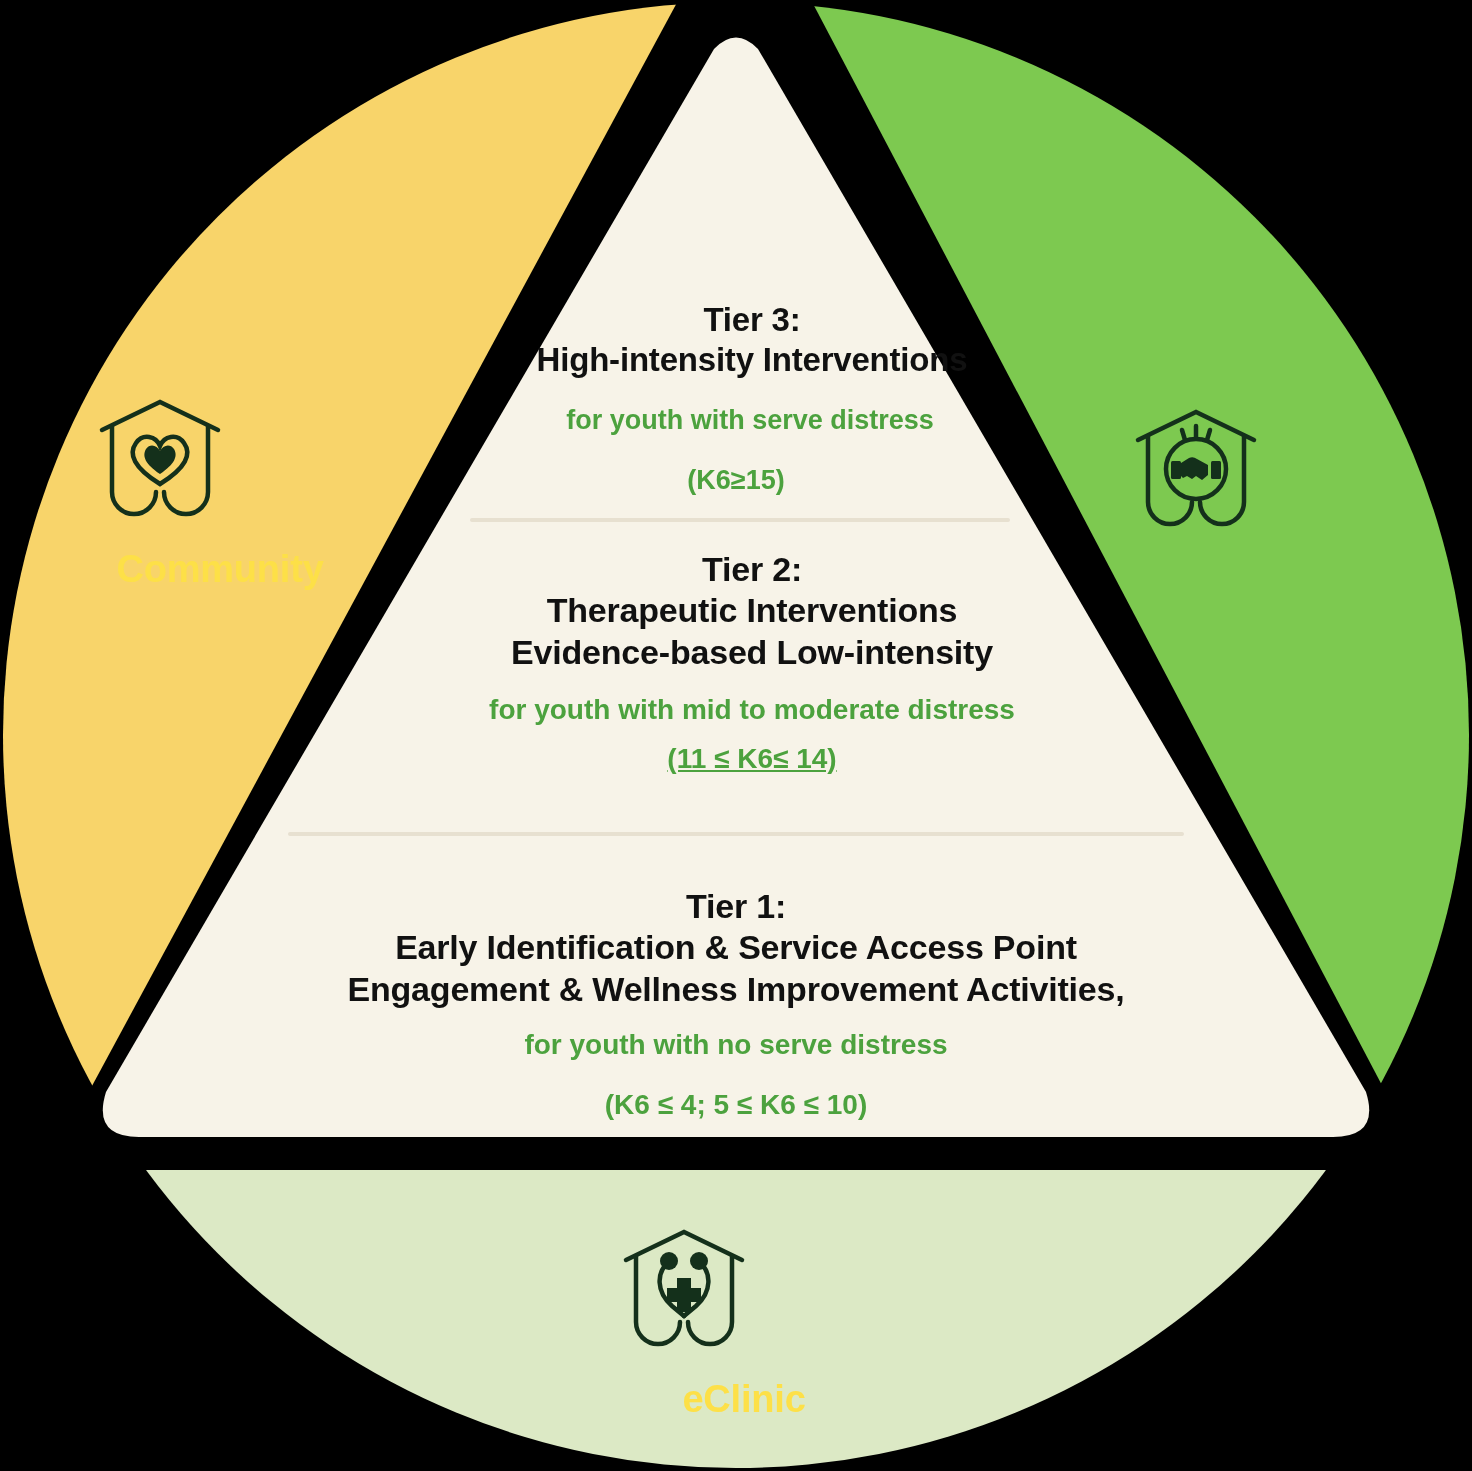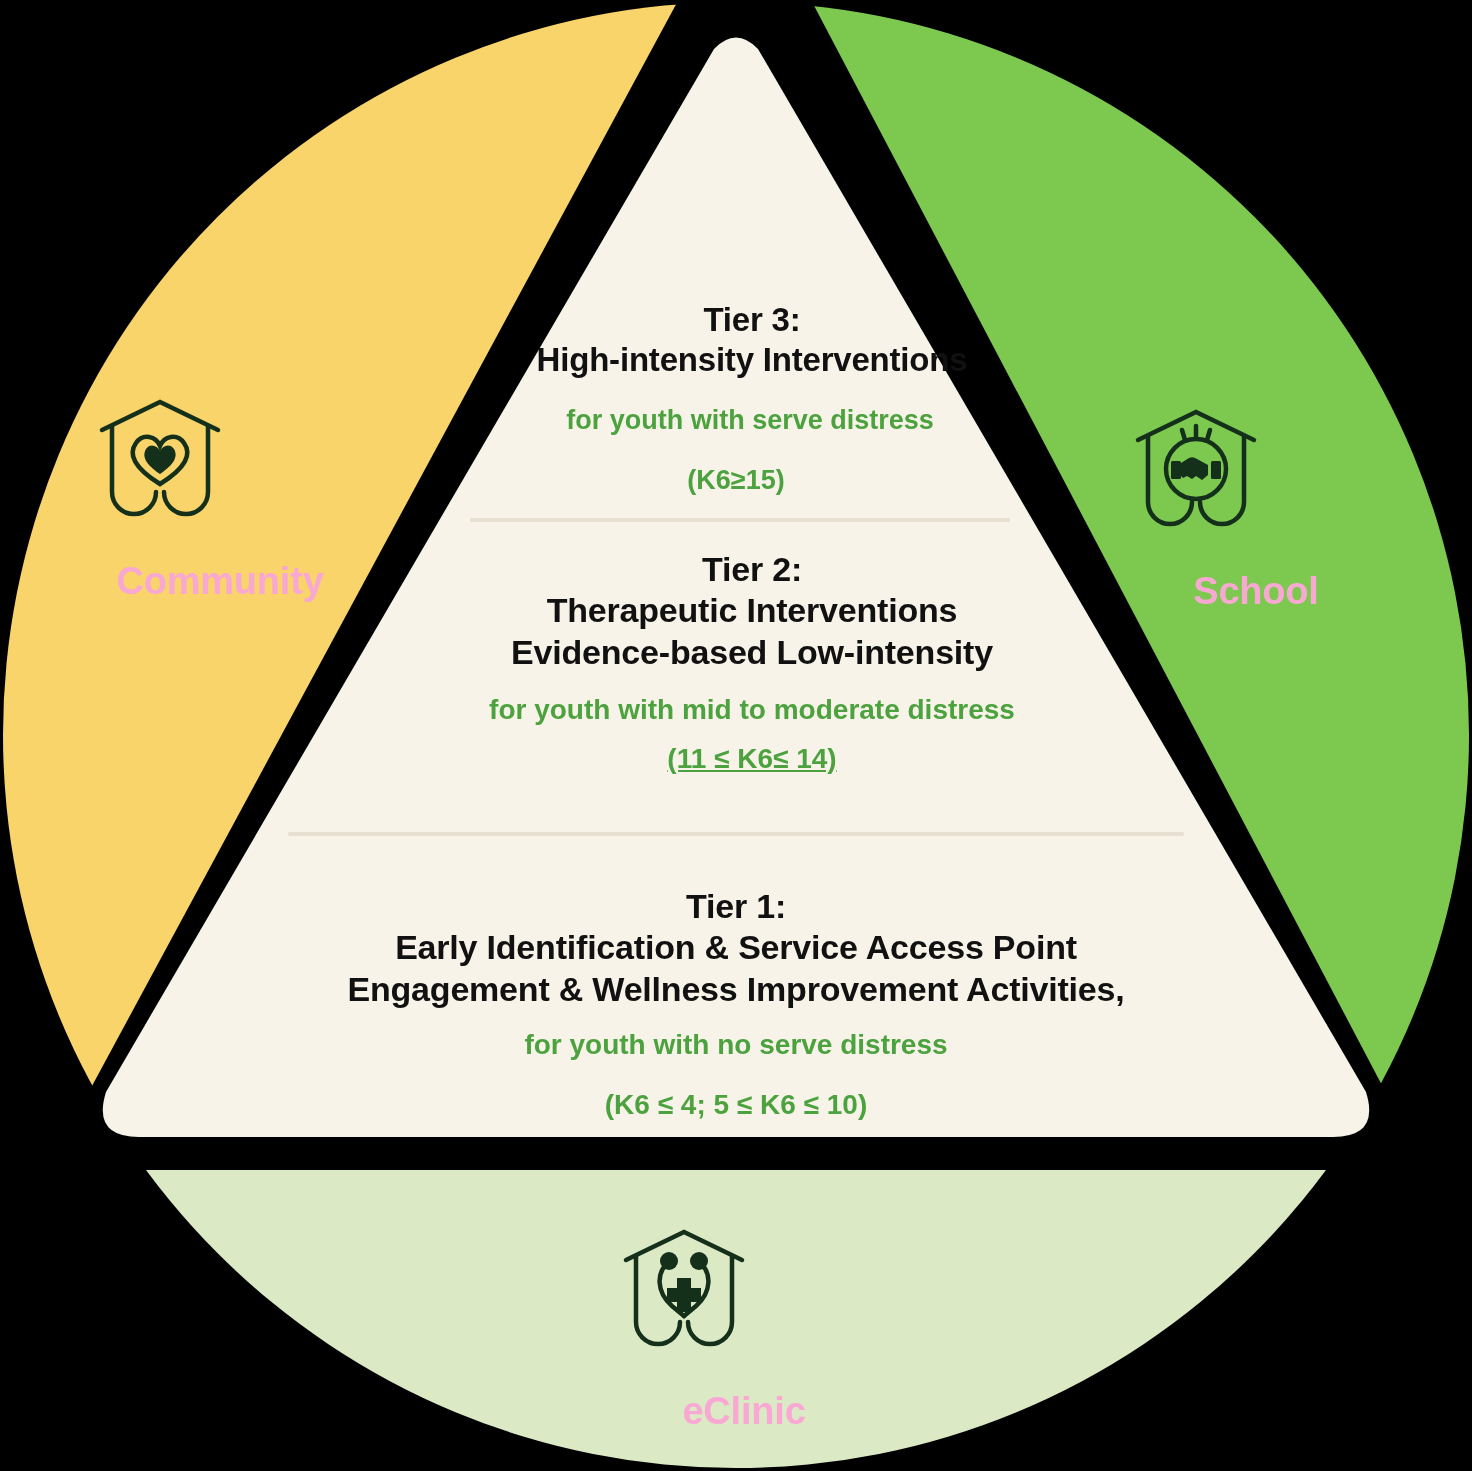--- a/index.html
+++ b/index.html
@@ -112,24 +112,24 @@
     position: absolute;
     text-align: center;
     width: 260px;
   }
   .node .node-icon {
     display: block;
     margin: 0 auto;
   }
   .node .node-label {
     display: block;
-    margin-top: 24px;
+    margin-top: 12px;
     font-size: 38px;
     font-weight: bold;
-    color: #f9a8d4;
+    color: #fde047;
     letter-spacing: -0.2px;
   }
 
   #node-community { left: 90px;  top: 396px; }
   #node-school    { left: 1126px; top: 406px; }
   #node-eclinic   { left: 614px;  top: 1226px; }
 
   .ico-svg { display: block; }
 </style>
 </head>
@@ -234,21 +234,20 @@
           <path d="M70 20 L70 31"></path>
           <path d="M84 24 L81 34"></path>
         </g>
         <g fill="#14301B">
           <rect x="45" y="55" width="10" height="18" rx="1.5"></rect>
           <rect x="85" y="55" width="10" height="18" rx="1.5"></rect>
           <path d="M55 57 L63 52 q4 -2 8 1 l11 6 v10 l-6 5 -6 -4 -4 3 -5 -3 -4 2 -2 -2 Z"></path>
         </g>
       </svg>
     </span>
-    <span class="node-label">School</span>
   </div>
 
   <div class="node" id="node-eclinic">
     <span class="node-icon">
       <svg class="ico-svg" width="140" height="140" viewBox="0 0 140 140" aria-hidden="true">
         <g fill="none" stroke="#14301B" stroke-width="4.5" stroke-linecap="round">
           <path d="M12 34 L70 6 L128 34"></path>
           <path d="M22 30 L22 96 a22 22 0 0 0 44 0"></path>
           <path d="M118 30 L118 96 a22 22 0 0 1 -44 0"></path>
           <path d="M55 36 C 42 46 42 66 58 80 L70 90"></path>

